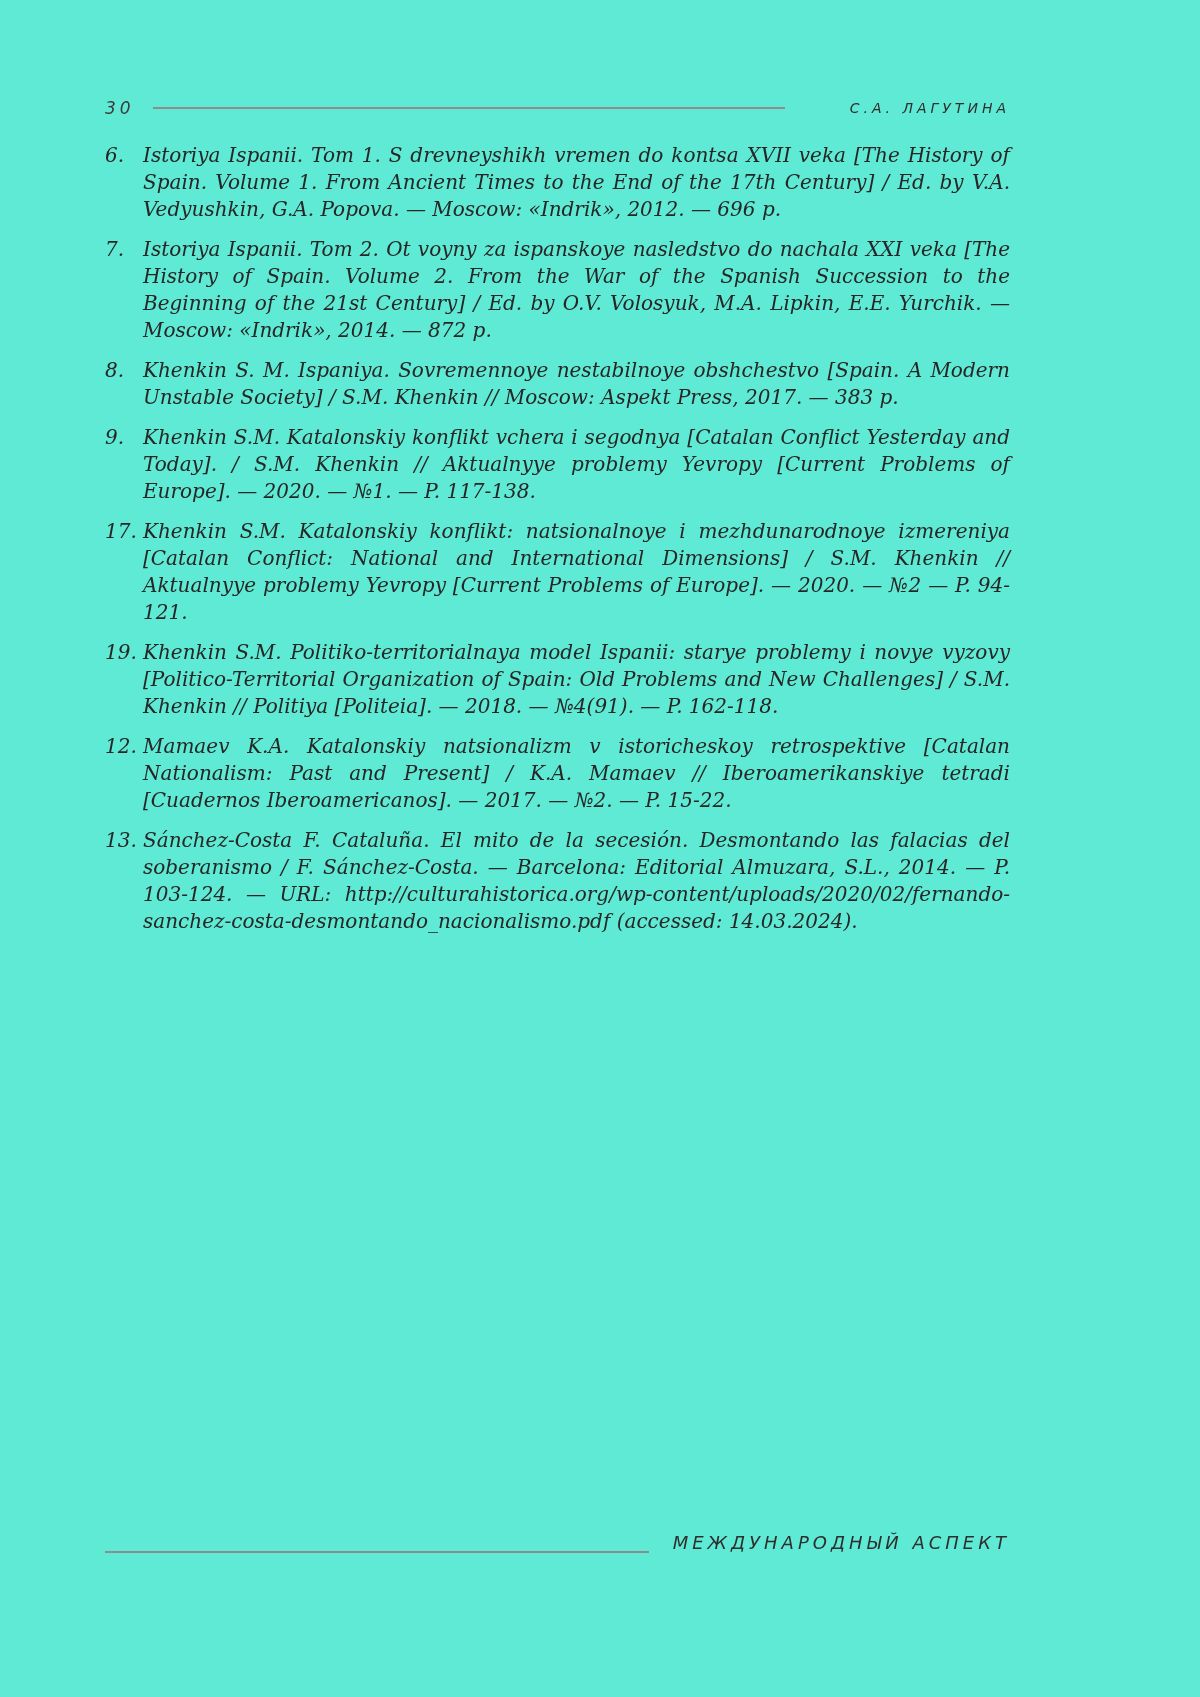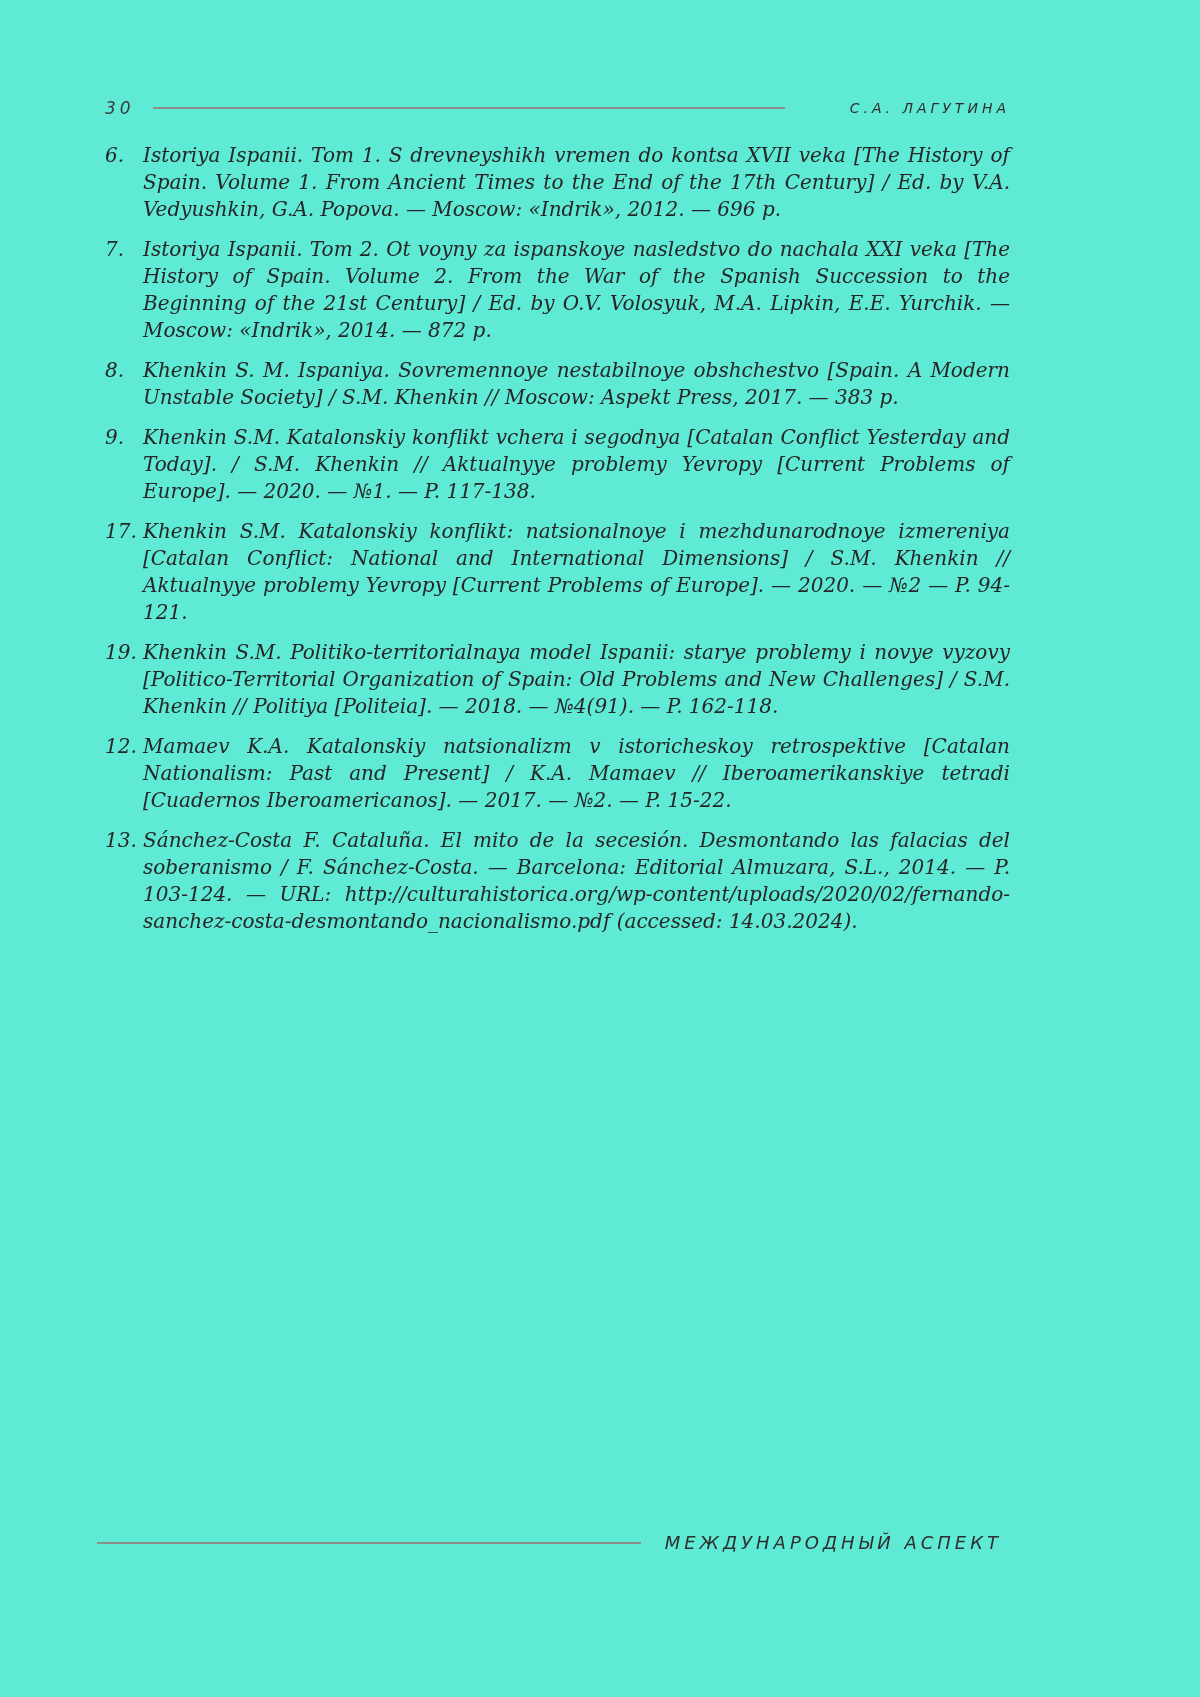--- a/index.html
+++ b/index.html
@@ -64,24 +64,24 @@
     word-break: break-word;
   }
   .ref-num {
     position: absolute;
     left: 0;
     top: 0;
   }
   .page-footer {
     position: absolute;
     top: 1532px;
-    left: 97px;
+    left: 105px;
     width: 905px;
     display: flex;
-    align-items: center;
+    align-items: flex-end;
     font-family: "DejaVu Sans", "Liberation Sans", sans-serif;
   }
   .footer-rule {
     flex: 1;
     height: 2px;
     background: #8d8d8d;
     margin-right: 24px;
   }
   .footer-label {
     font-size: 18px;

